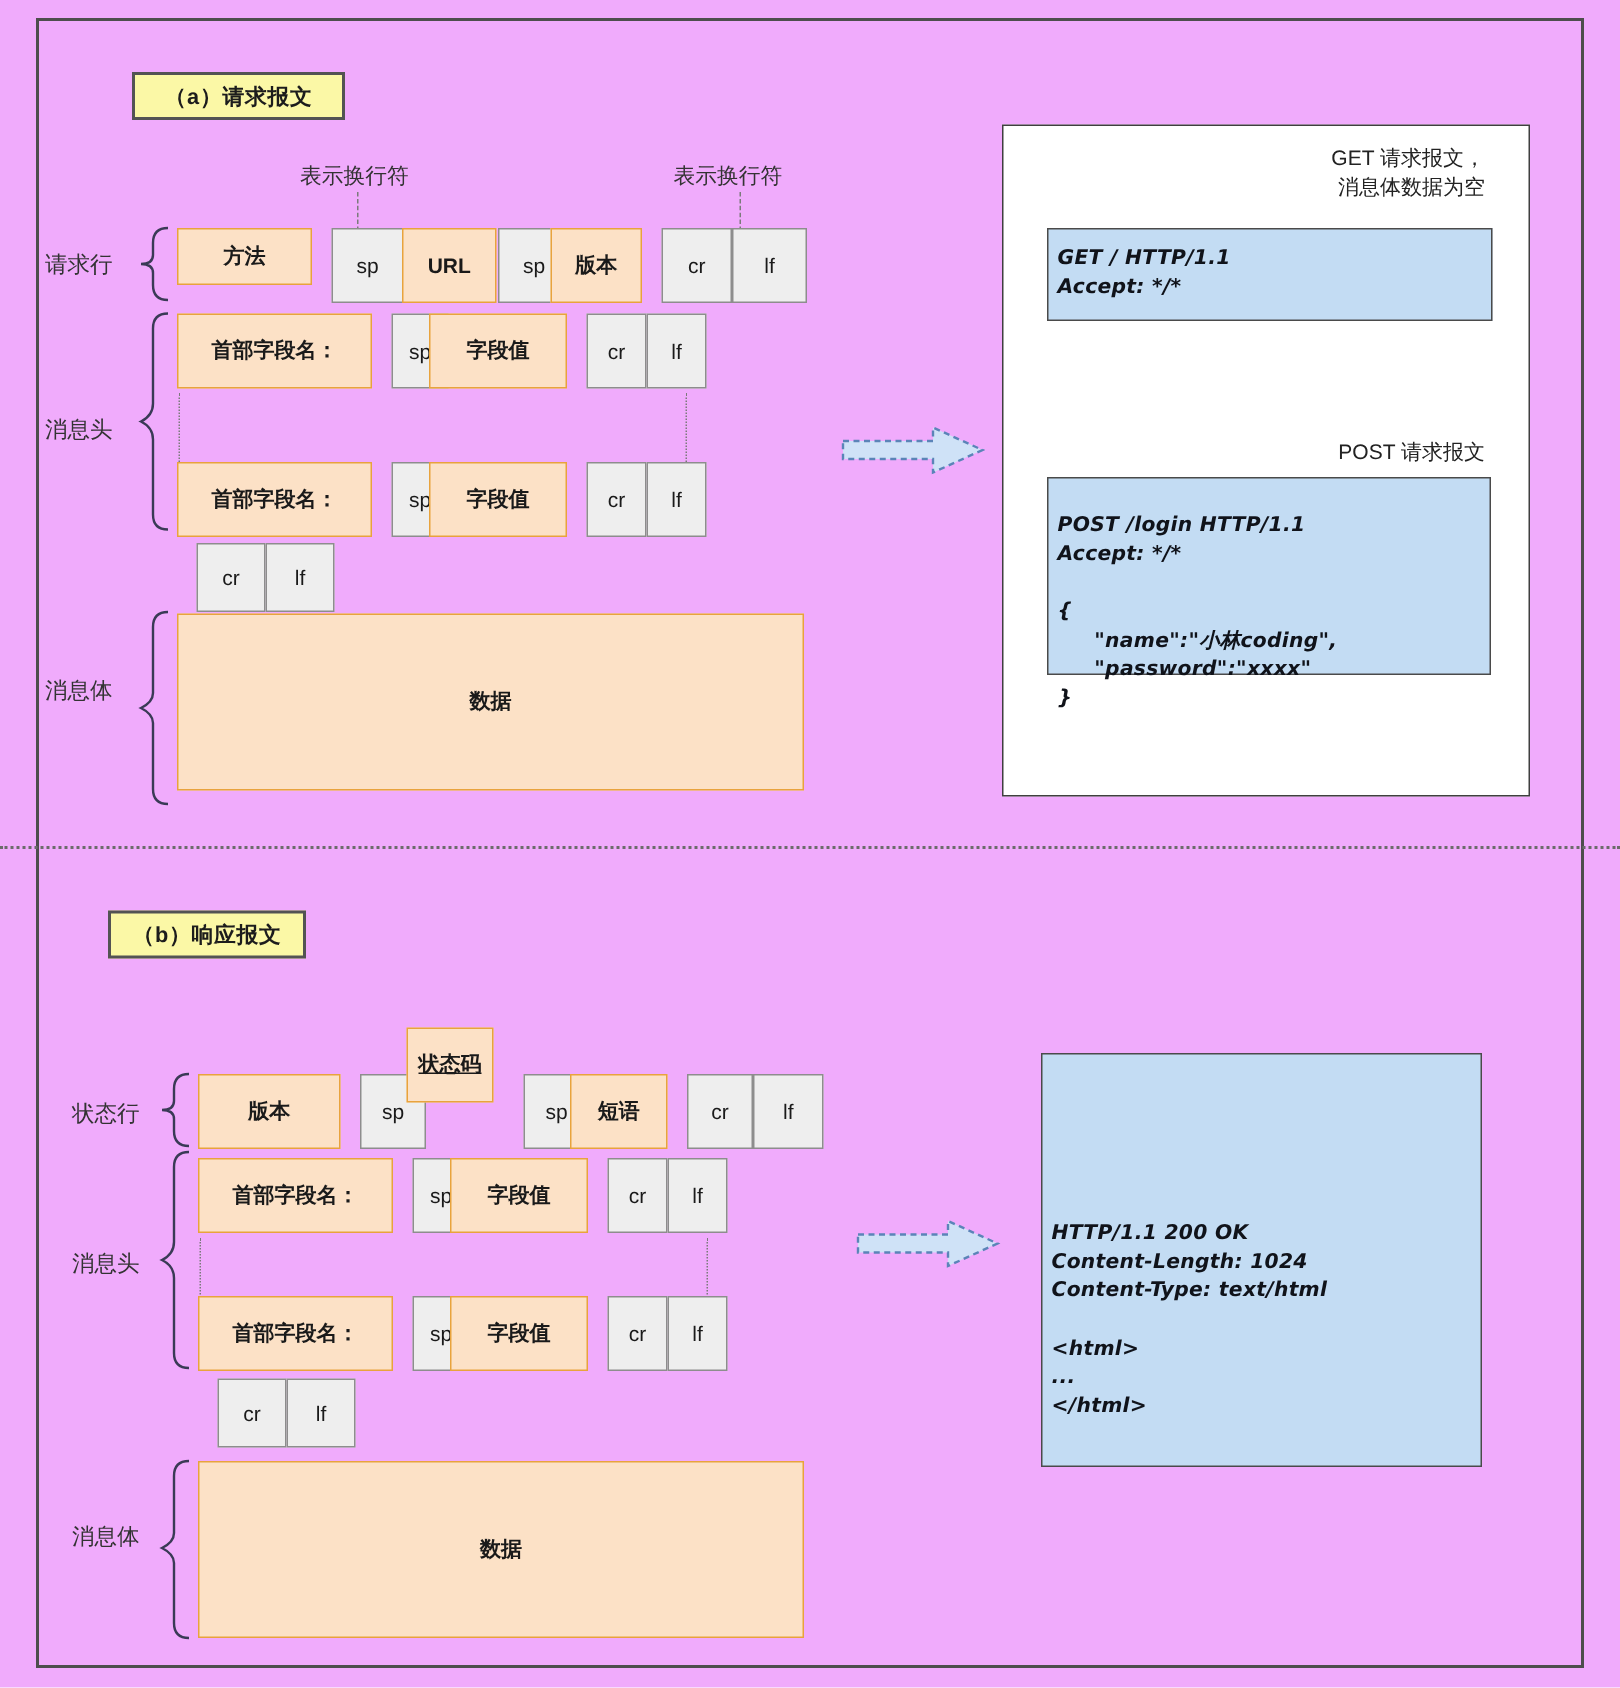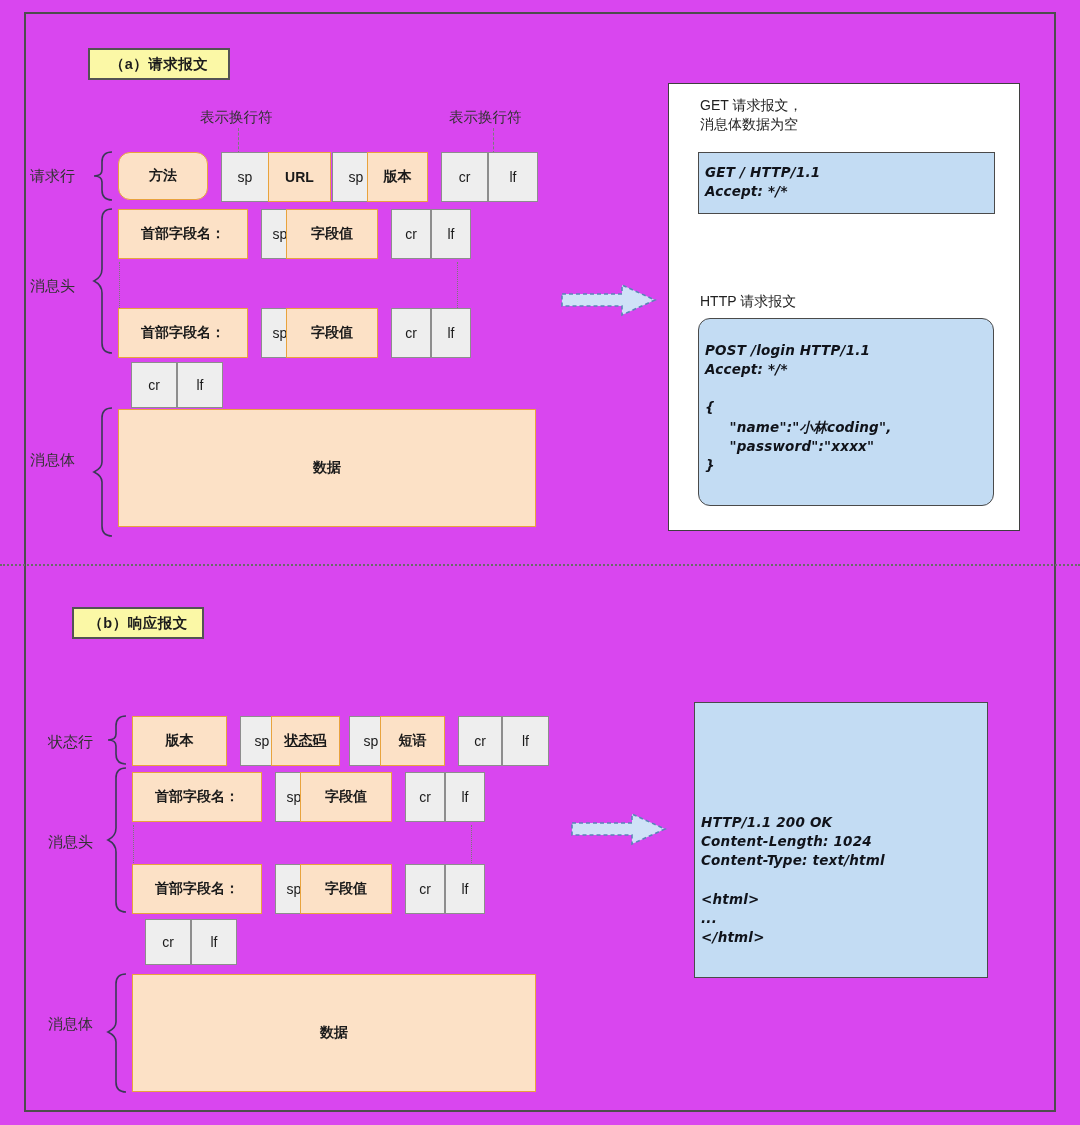--- a/index.html
+++ b/index.html
@@ -1,17 +1,17 @@
 <!DOCTYPE html>
 <html><head>
 <meta charset="utf-8">
 <style>
   html,body{margin:0;padding:0;background:#ffffff;}
   body{font-family:"Liberation Sans","DejaVu Sans",sans-serif;}
-  #page{position:relative;width:1080px;height:1125px;background:#d946ef;overflow:hidden;}
+  #page{position:relative;width:1080px;height:1125px;background:#f0abfc;overflow:hidden;}
 
   
   .outer-frame{position:absolute;left:24px;top:12px;width:1032px;height:1100px;border:2px solid #4d4d4d;box-sizing:border-box;}
 
   
   .divider{position:absolute;left:0;top:564px;width:1080px;height:0;border-top:2px dotted #6b6b6b;}
 
   
   .title-badge{position:absolute;background:#fbf8a6;border:2px solid #535353;box-sizing:border-box;
       display:flex;align-items:center;justify-content:center;font-weight:bold;font-size:14.5px;color:#1c1c1c;letter-spacing:.5px;}
@@ -30,21 +30,21 @@
 
   
   .vdots{position:absolute;border-left:1.7px dotted #7a7a7a;}
 
   
   .leader{position:absolute;border-left:1.6px dashed #7b7b7b;}
   .callout{position:absolute;font-size:14.5px;color:#333;white-space:nowrap;}
 
   
   .panel{position:absolute;border:1.6px solid #3f3f3f;box-sizing:border-box;background:#fff;}
-  .panel-caption{position:absolute;font-size:14px;color:#222;text-align:left;line-height:1.35;white-space:pre;}
+  .panel-caption{position:absolute;font-size:14px;color:#222;text-align:right;line-height:1.35;white-space:pre;}
   .code-box{position:absolute;background:#c3dcf3;border:1.8px solid #4a4a4a;box-sizing:border-box;
        font-family:"DejaVu Sans","Liberation Sans",sans-serif;font-size:13.5px;font-style:italic;font-weight:bold;
        color:#10131a;white-space:pre;line-height:1.42;padding:10px 0 0 6px;letter-spacing:.2px;}
 
   
   .arrow-wrap{position:absolute;}
 </style>
 </head>
 <body>
 
@@ -68,21 +68,21 @@
   <svg class="brace" style="left:92px;top:150px;" width="22" height="52">
     <path d="M20 2 Q10 2 10 12 L10 20 Q10 26 2 26 Q10 26 10 32 L10 40 Q10 50 20 50" fill="none" stroke="#3a3a56" stroke-width="1.6"></path>
   </svg>
   <svg class="brace" style="left:92px;top:207px;" width="22" height="148">
     <path d="M20 2 Q10 2 10 12 L10 62 Q10 70 2 74 Q10 78 10 86 L10 136 Q10 146 20 146" fill="none" stroke="#3a3a56" stroke-width="1.6"></path>
   </svg>
   <svg class="brace" style="left:92px;top:406px;" width="22" height="132">
     <path d="M20 2 Q10 2 10 12 L10 56 Q10 62 2 66 Q10 70 10 76 L10 120 Q10 130 20 130" fill="none" stroke="#3a3a56" stroke-width="1.6"></path>
   </svg>
 
-  <div class="cell orange" style="left:118px;top:152px;width:90px;height:48px;border-radius:12px;">方法</div>
+  <div class="cell orange" style="left:118px;top:152px;width:90px;height:38px;">方法</div>
   <div class="cell gray" style="left:208px;top:152px;width:48px;height:50px;">sp</div>
   <div class="cell orange" style="left:268px;top:152px;width:63px;height:50px;">URL</div>
   <div class="cell gray" style="left:319px;top:152px;width:48px;height:50px;">sp</div>
   <div class="cell orange" style="left:367px;top:152px;width:61px;height:50px;">版本</div>
   <div class="cell gray" style="left:428px;top:152px;width:47px;height:50px;">cr</div>
   <div class="cell gray" style="left:475px;top:152px;width:50px;height:50px;">lf</div>
 
   <div class="cell orange" style="left:118px;top:209px;width:130px;height:50px;">首部字段名：</div>
   <div class="cell gray" style="left:248px;top:209px;width:38px;height:50px;">sp</div>
   <div class="cell orange" style="left:286px;top:209px;width:92px;height:50px;">字段值</div>
@@ -109,22 +109,22 @@
     </svg>
   </div>
 
   <div class="panel" style="left:668px;top:83px;width:352px;height:448px;"></div>
 
   <div class="panel-caption" style="left:700px;top:96px;width:290px;">GET 请求报文，
 消息体数据为空</div>
   <div class="code-box" style="left:698px;top:152px;width:297px;height:62px;">GET / HTTP/1.1
 Accept: */*</div>
 
-  <div class="panel-caption" style="left:700px;top:292px;width:290px;">HTTP 请求报文</div>
-  <div class="code-box" style="left:698px;top:318px;width:296px;height:188px;padding-top:22px;border-radius:12px;">POST /login HTTP/1.1
+  <div class="panel-caption" style="left:700px;top:292px;width:290px;">POST 请求报文</div>
+  <div class="code-box" style="left:698px;top:318px;width:296px;height:132px;padding-top:22px;">POST /login HTTP/1.1
 Accept: */*
 
 {
      "name":"小林coding",
      "password":"xxxx"
 }</div>
 
   <div class="title-badge" style="left:72px;top:607px;width:132px;height:32px;">（b）响应报文</div>
 
   <div class="row-label" style="left:48px;top:733px;">状态行</div>
@@ -136,21 +136,21 @@
   </svg>
   <svg class="brace" style="left:106px;top:766px;" width="22" height="148">
     <path d="M20 2 Q10 2 10 12 L10 62 Q10 70 2 74 Q10 78 10 86 L10 136 Q10 146 20 146" fill="none" stroke="#3a3a56" stroke-width="1.6"></path>
   </svg>
   <svg class="brace" style="left:106px;top:972px;" width="22" height="122">
     <path d="M20 2 Q10 2 10 12 L10 50 Q10 56 2 60 Q10 64 10 70 L10 110 Q10 120 20 120" fill="none" stroke="#3a3a56" stroke-width="1.6"></path>
   </svg>
 
   <div class="cell orange" style="left:132px;top:716px;width:95px;height:50px;">版本</div>
   <div class="cell gray" style="left:227px;top:716px;width:44px;height:50px;">sp</div>
-  <div class="cell orange" style="left:271px;top:716px;width:69px;height:50px;text-decoration:underline;">状态码</div>
+  <div class="cell orange" style="left:271px;top:685px;width:58px;height:50px;text-decoration:underline;">状态码</div>
   <div class="cell gray" style="left:336px;top:716px;width:44px;height:50px;">sp</div>
   <div class="cell orange" style="left:380px;top:716px;width:65px;height:50px;">短语</div>
   <div class="cell gray" style="left:445px;top:716px;width:44px;height:50px;">cr</div>
   <div class="cell gray" style="left:489px;top:716px;width:47px;height:50px;">lf</div>
 
   <div class="cell orange" style="left:132px;top:772px;width:130px;height:50px;">首部字段名：</div>
   <div class="cell gray" style="left:262px;top:772px;width:38px;height:50px;">sp</div>
   <div class="cell orange" style="left:300px;top:772px;width:92px;height:50px;">字段值</div>
   <div class="cell gray" style="left:392px;top:772px;width:40px;height:50px;">cr</div>
   <div class="cell gray" style="left:432px;top:772px;width:40px;height:50px;">lf</div>

